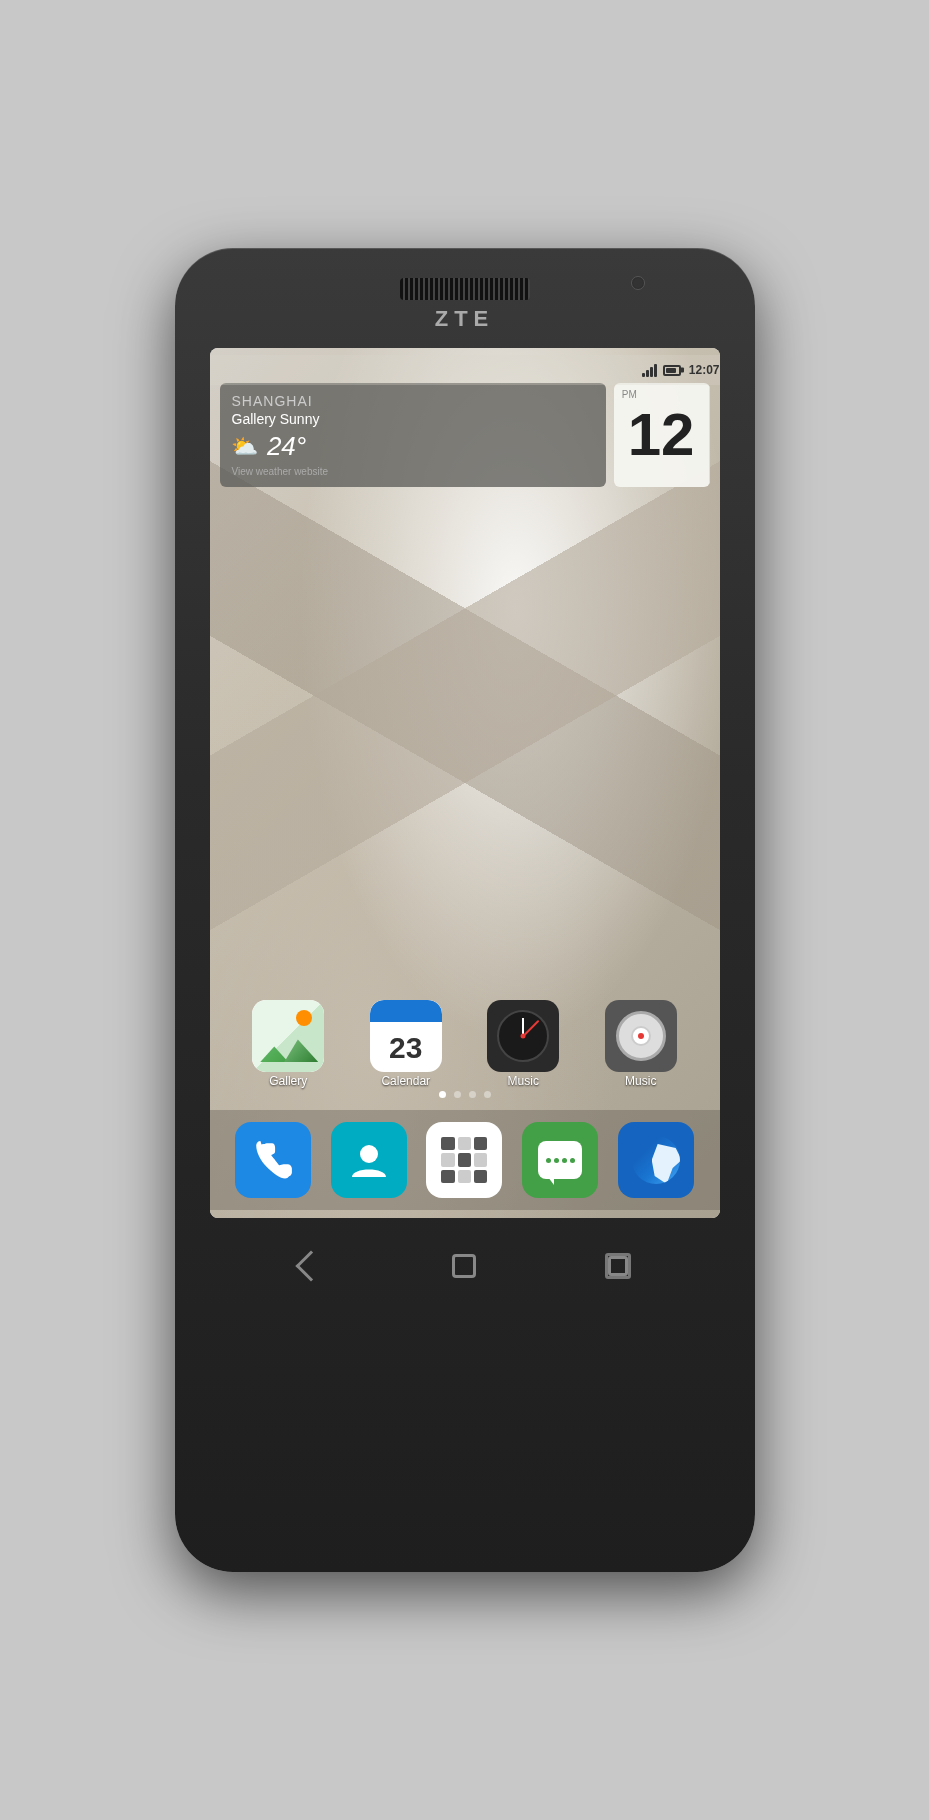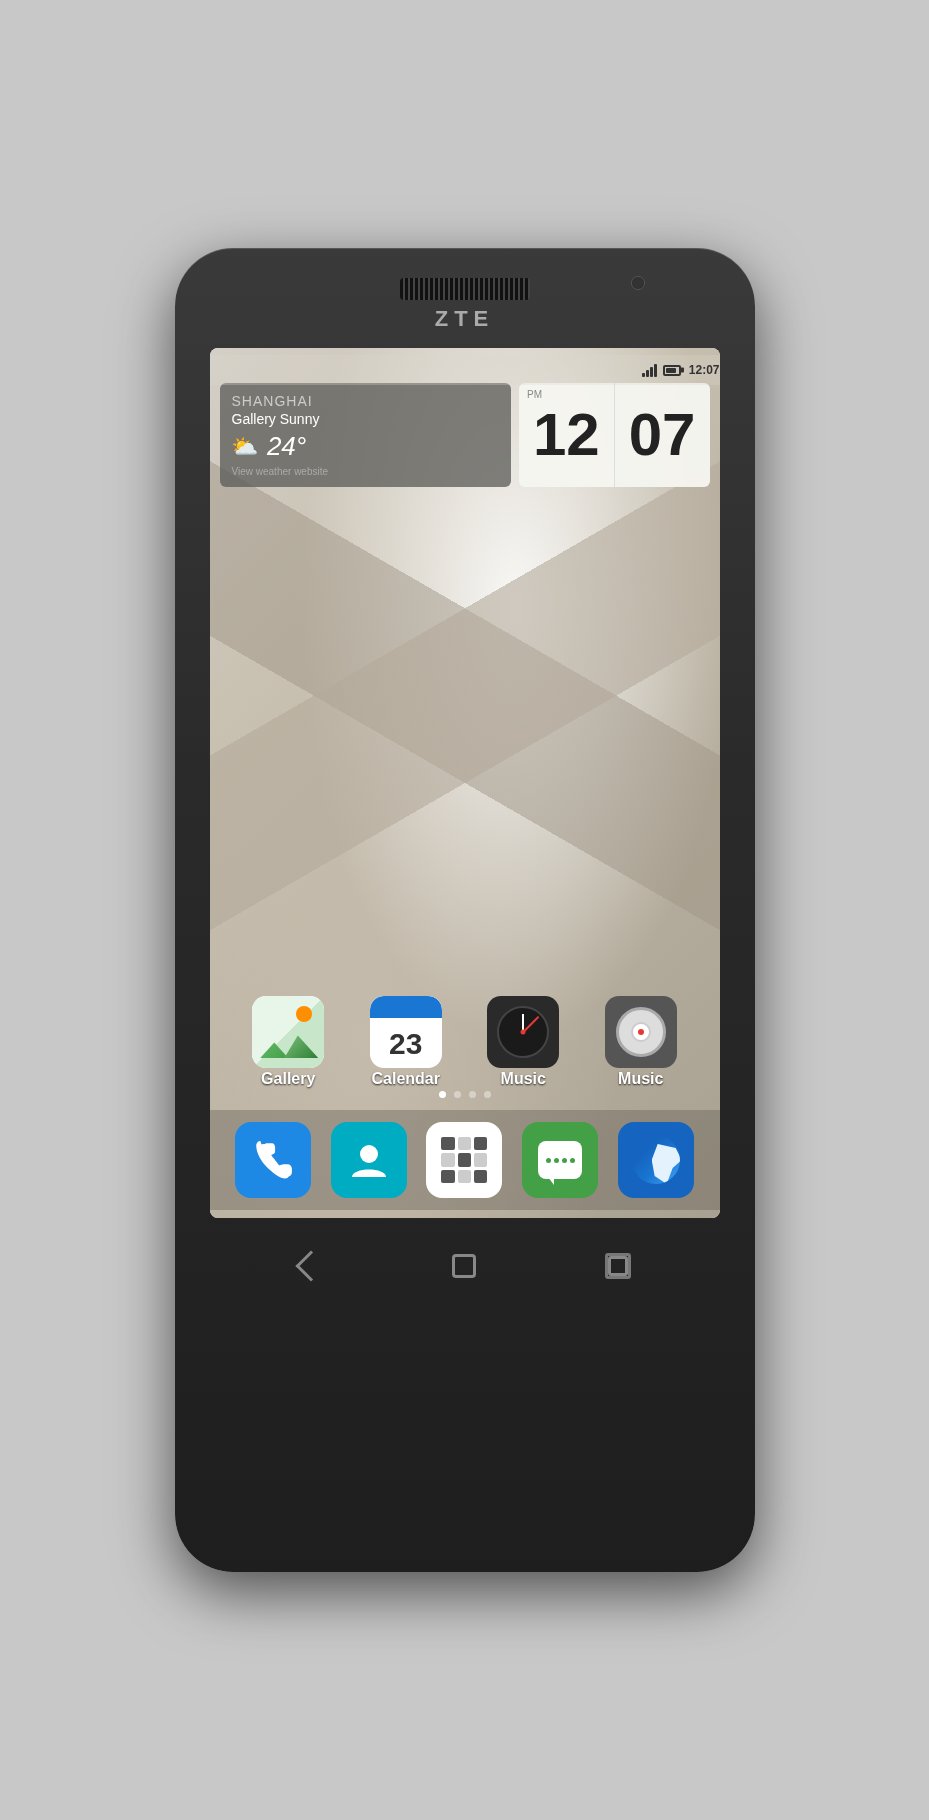--- a/index.html
+++ b/index.html
@@ -284,24 +284,24 @@
       height: 72px;
       border-radius: 14px;
       display: flex;
       align-items: center;
       justify-content: center;
       overflow: hidden;
       position: relative;
     }
 
     .app-label {
-      font-size: 16px;
+      font-size: 12px;
       color: white;
       text-shadow: 0 1px 2px rgba(0,0,0,0.8);
-      font-weight: 700;
+      font-weight: 400;
     }
 
     
     .icon-gallery {
       background: white;
       border-radius: 14px;
     }
 
     .icon-gallery-inner {
       width: 100%;
@@ -716,23 +716,20 @@
           <span class="weather-icon-sun">⛅</span>
           <span class="weather-temp">24°</span>
         </div>
         <div class="weather-link">View weather website</div>
       </div>
 
       <div class="clock-widget">
         <div class="clock-hour-block">
           <span class="clock-pm-label">PM</span>
           <span class="clock-digit">12</span>
-        </div>
-        <div class="clock-min-block">
-          <span class="clock-digit">07</span>
         </div>
       </div>
     </div>
 
     <div class="app-grid">
 
       <div class="app-item">
         <div class="app-icon-wrap icon-gallery">
           <div class="icon-gallery-inner">
             <div class="gallery-sun"></div>

